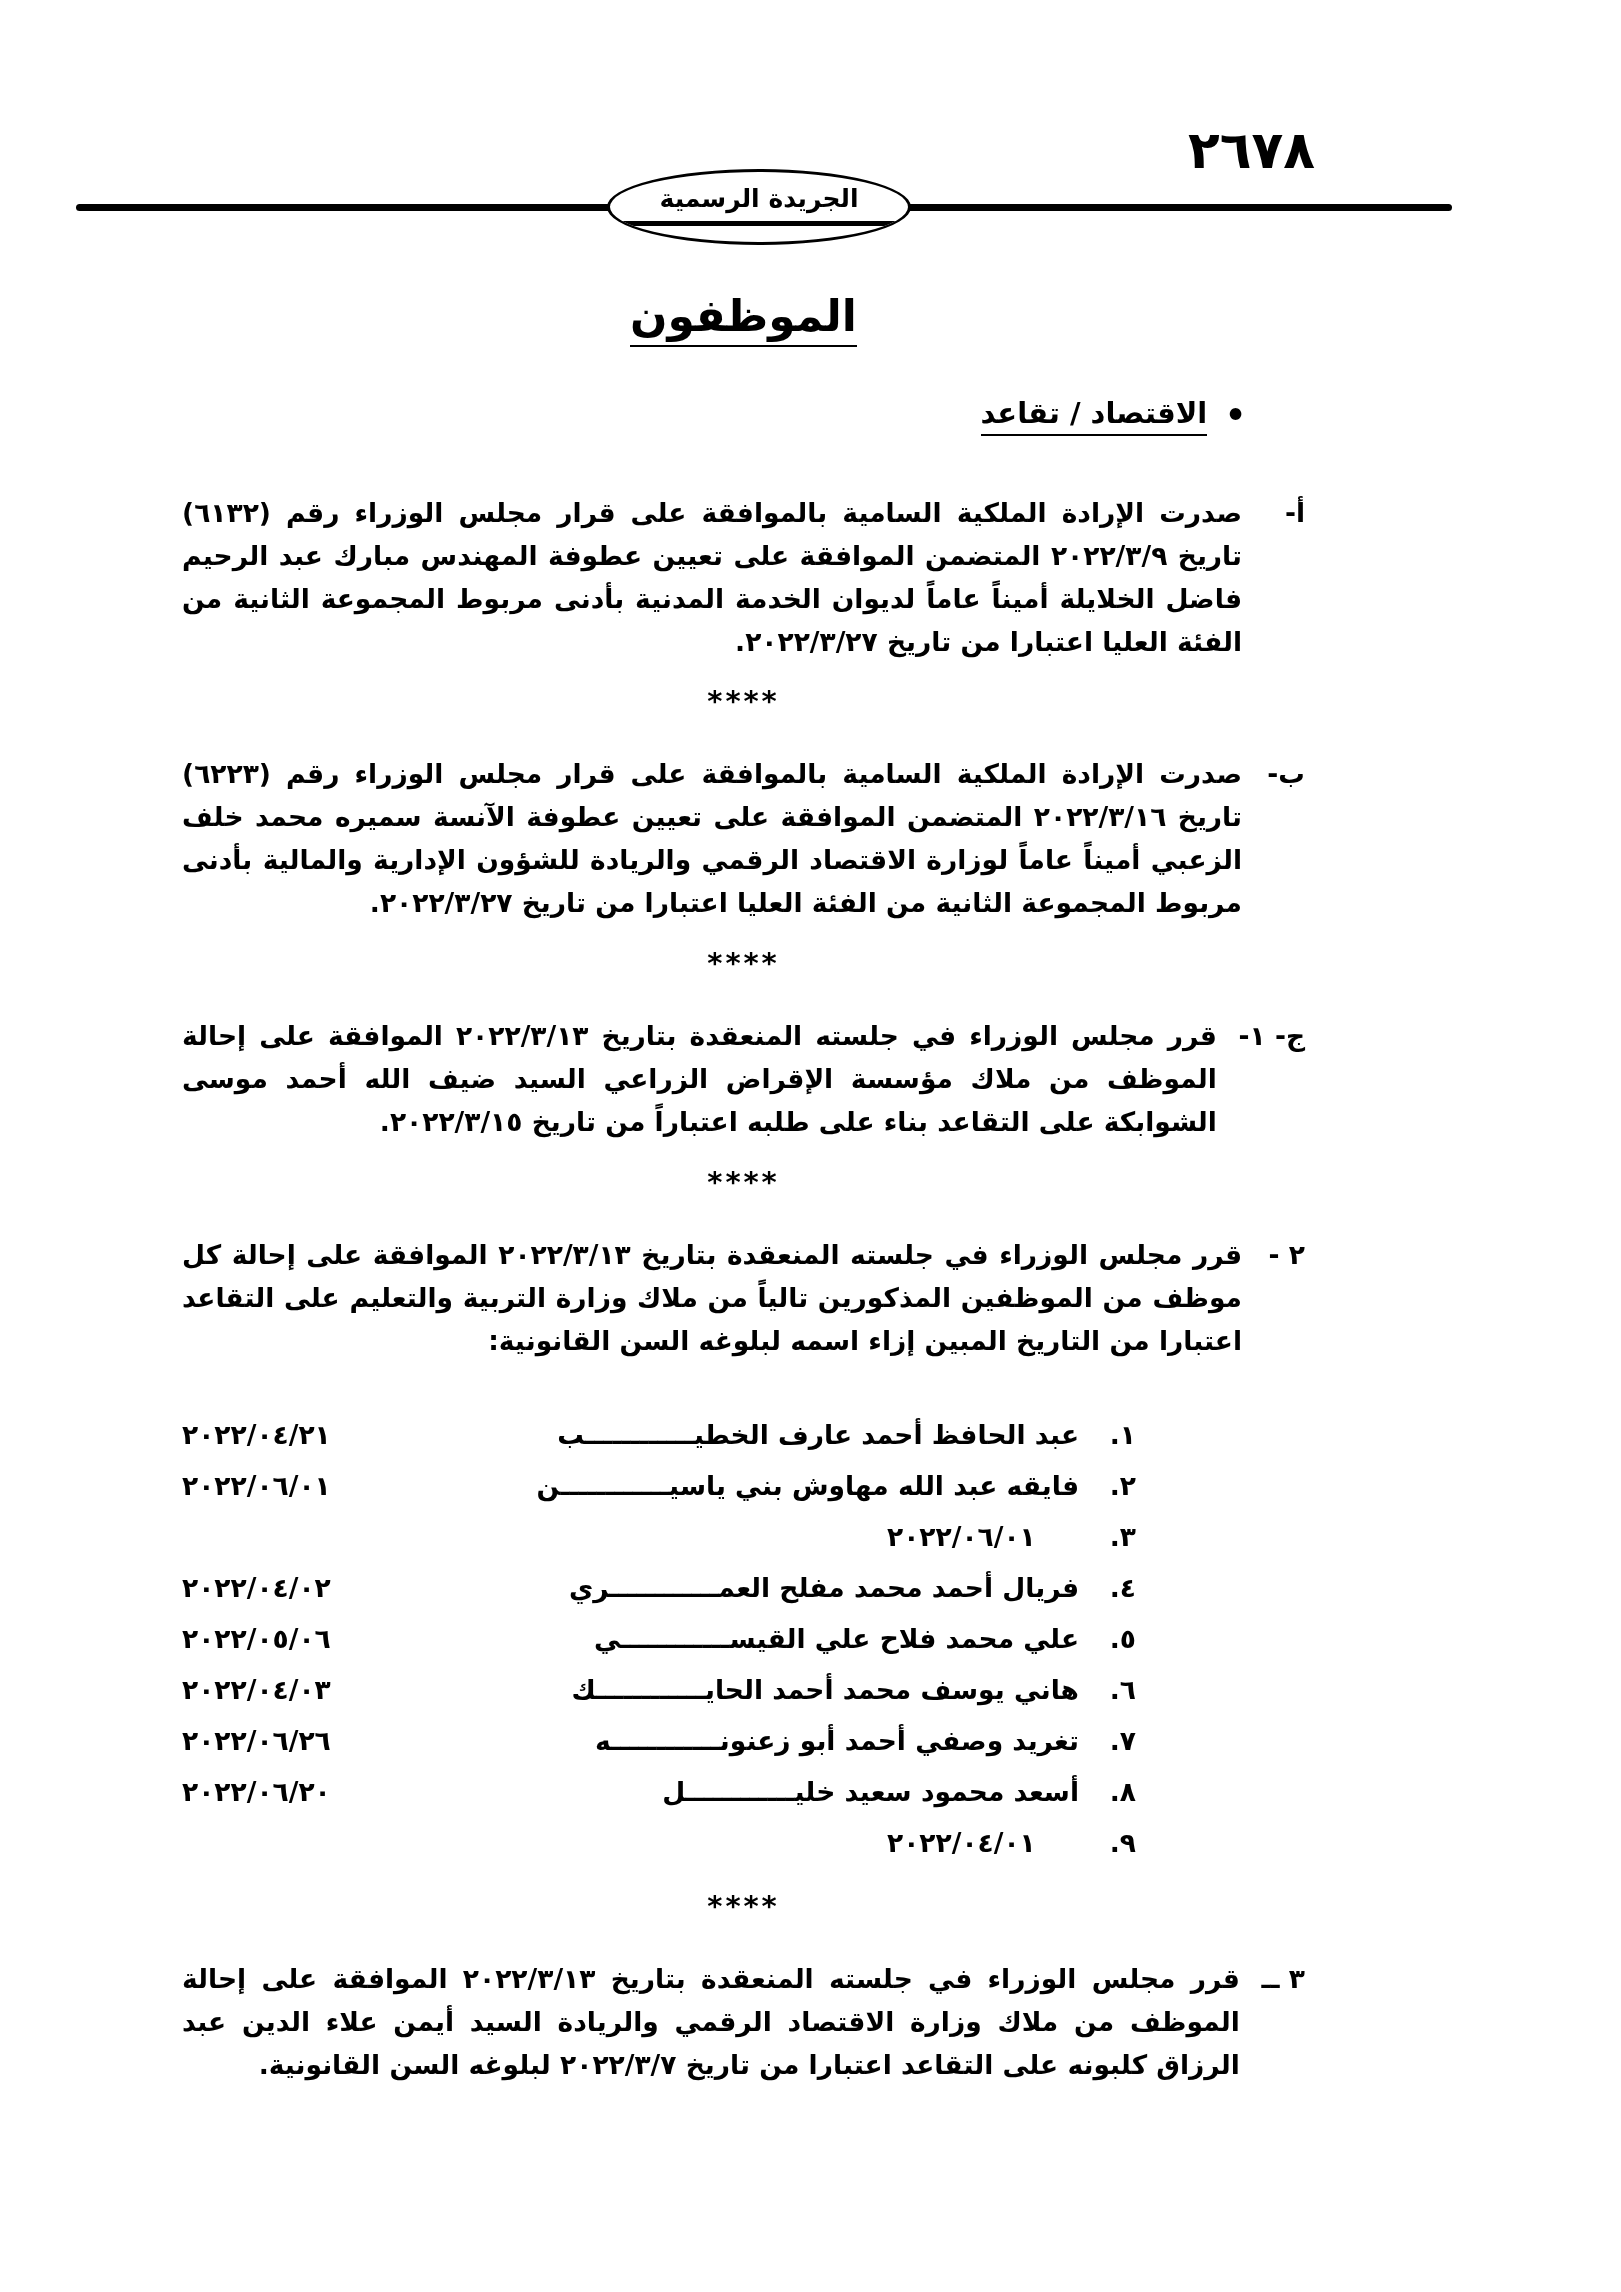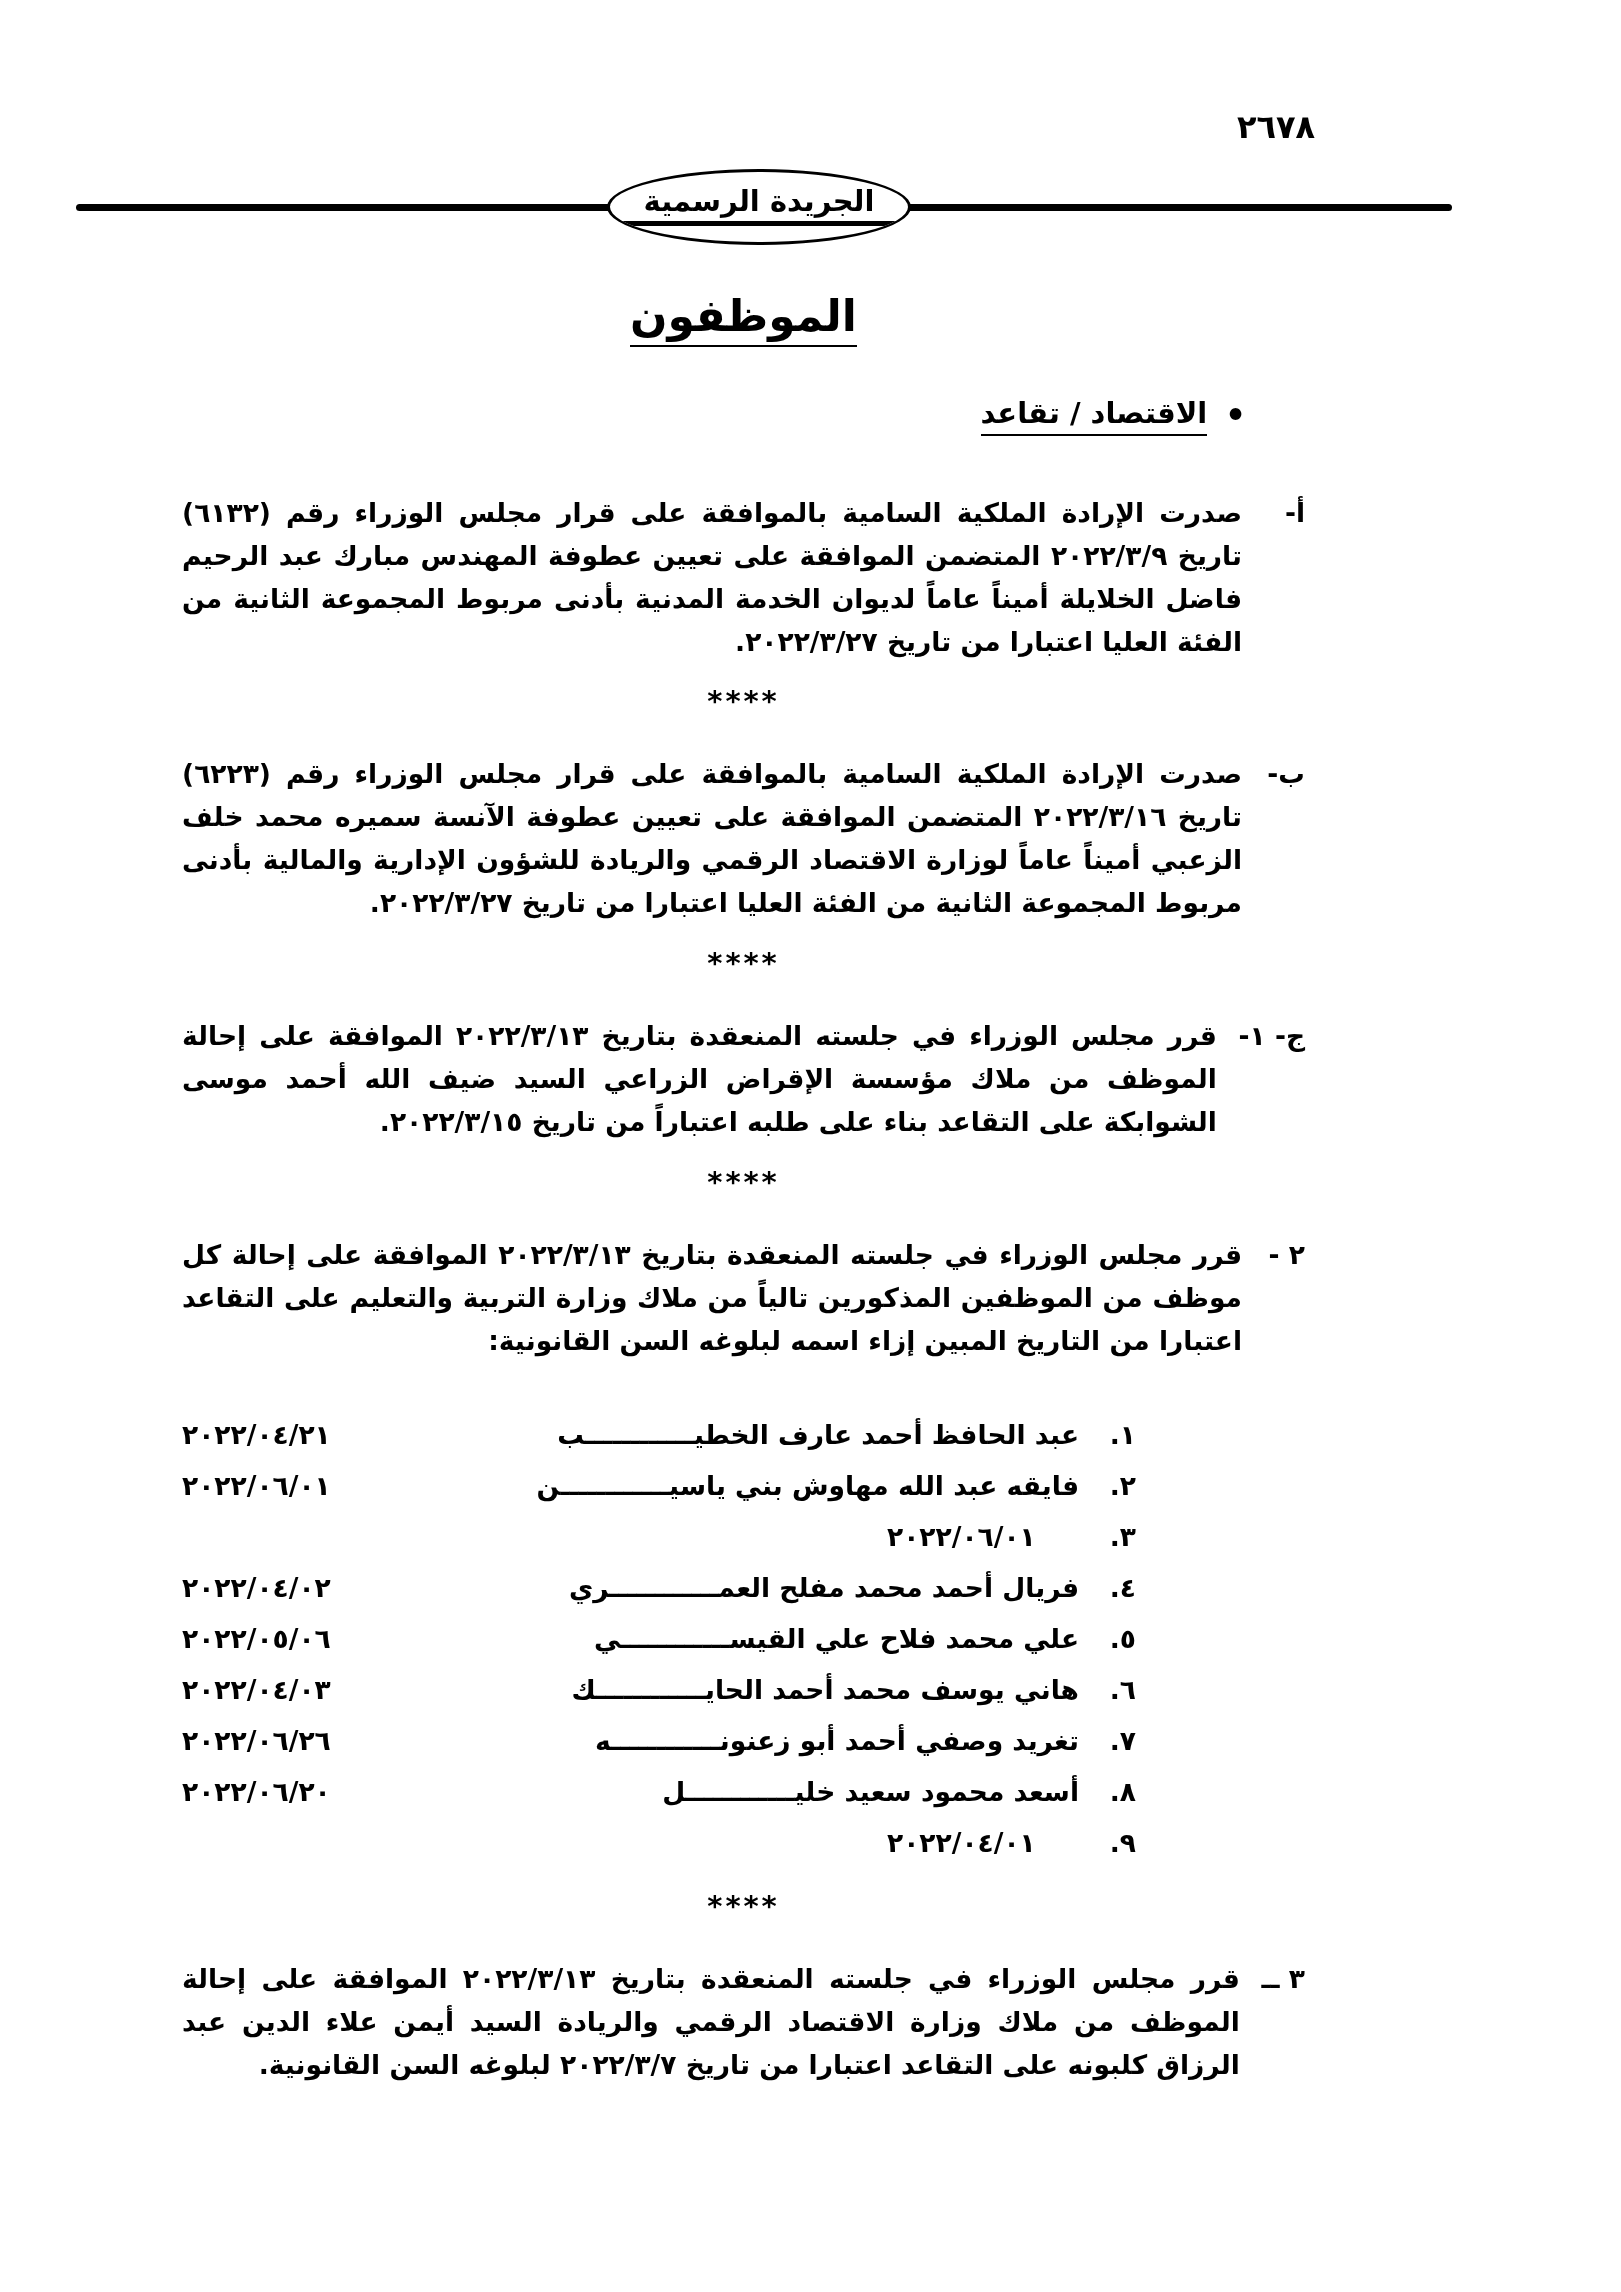--- a/index.html
+++ b/index.html
@@ -12,23 +12,23 @@
     color: #000000;
     font-family: "DejaVu Sans", "Liberation Sans", sans-serif;
     direction: rtl;
     overflow: hidden;
     margin: 0 auto;
   }
 
   
   .page-number {
     position: absolute;
-    top: 108px;
+    top: 120px;
     right: 306px;
-    font-size: 32px;
+    font-size: 52px;
     font-weight: 700;
   }
   .rule-band {
     position: absolute;
     top: 169px;
     left: 76px;
     right: 169px;
     height: 78px;
   }
   .rule-line {
@@ -50,21 +50,21 @@
     border: 3.9px solid #000;
     border-radius: 50%;
     overflow: hidden;
   }
   .badge-label {
     position: absolute;
     top: 11.8px;
     left: 0;
     width: 100%;
     text-align: center;
-    font-size: 29px;
+    font-size: 25px;
     font-weight: 700;
     white-space: nowrap;
   }
   .badge-line {
     position: absolute;
     top: 49px;
     left: 3.9px;
     right: 3.9px;
     height: 4.9px;
     background: #000;

